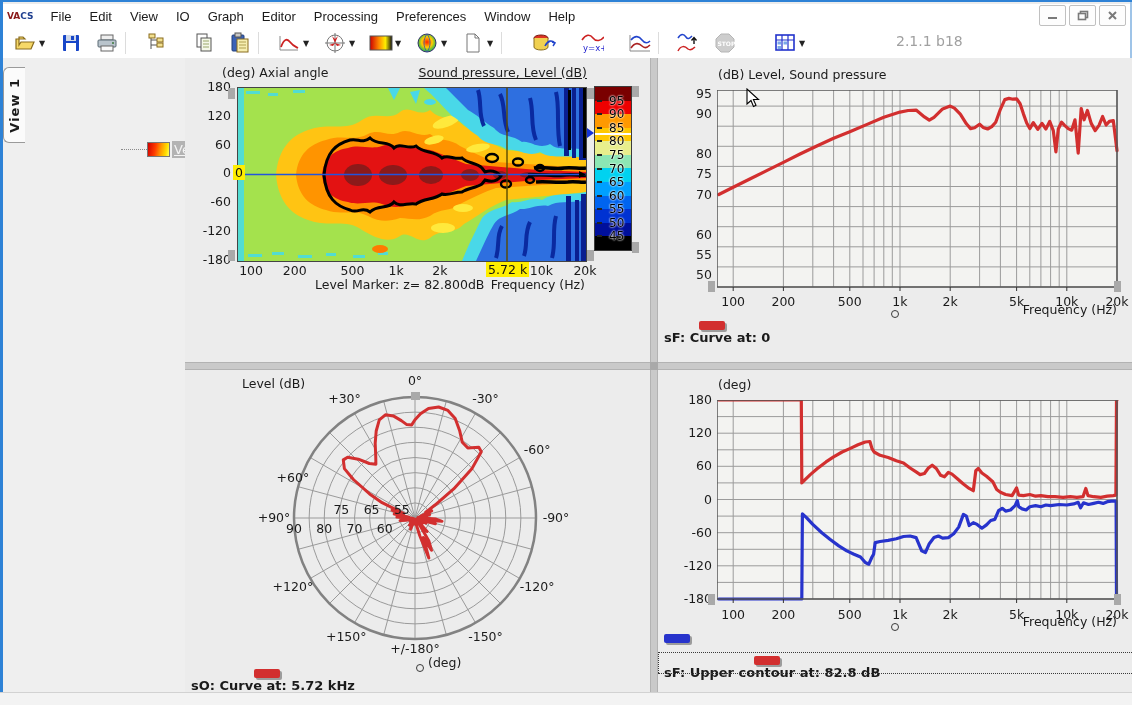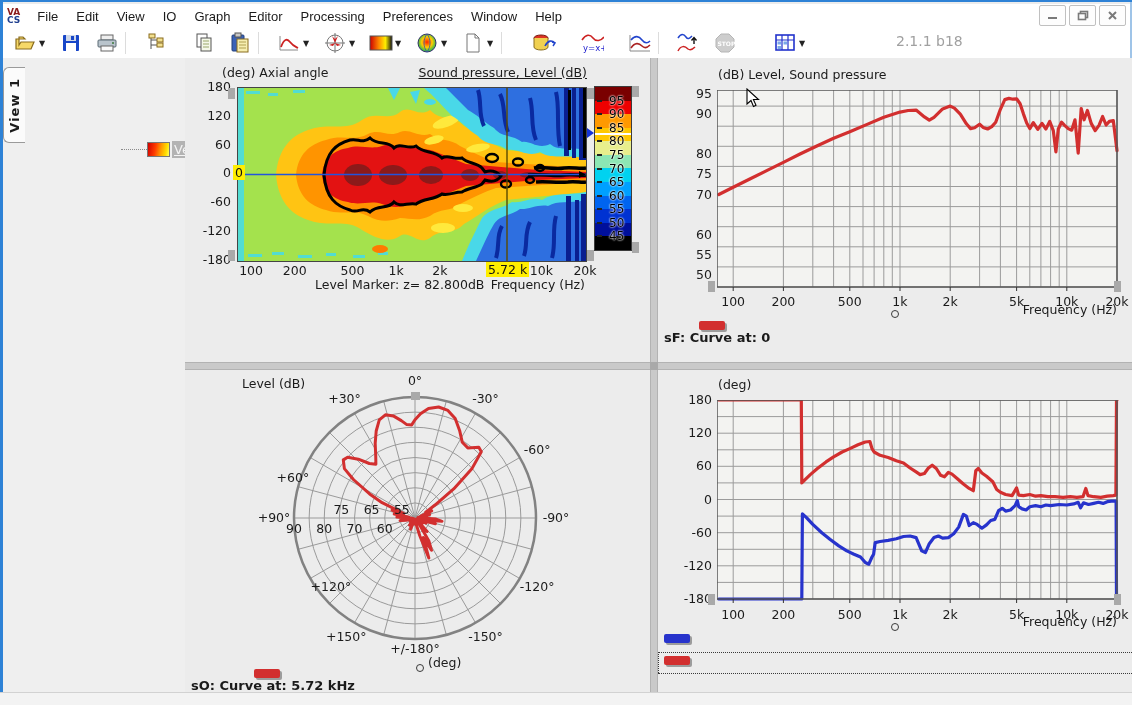--- a/index.html
+++ b/index.html
@@ -6,21 +6,21 @@
   body{width:1132px;height:705px;overflow:hidden;background:#ececec;
        font-family:"DejaVu Sans","Liberation Sans",sans-serif;color:#1b1b1b;}
   .window{position:relative;width:1132px;height:705px;background:#ececec;
           border-top:2px solid #2e82d6;box-sizing:border-box;}
   .edge-left{position:absolute;left:0;top:0;width:3px;height:705px;background:#2e82d6;}
   .edge-right{position:absolute;right:0;top:0;width:2px;height:705px;background:#9fc4e8;}
 
   
   .menubar{position:absolute;left:3px;top:2px;width:1127px;height:24px;background:#ffffff;
            display:flex;align-items:center;font-family:"Liberation Sans",sans-serif;font-size:13px;}
-  .logo{display:flex;flex-direction:column;line-height:8px;font-size:9px;font-weight:bold;
+  .logo{display:flex;line-height:8px;font-size:9px;font-weight:bold;
         margin:0 8px 0 4px;font-family:"DejaVu Sans",sans-serif;}
   .logo .t{color:#8b1a1a;} .logo .b{color:#1f3f8f;}
   .menu-item{padding:3px 9px;cursor:default;}
   .win-controls{position:absolute;right:4px;top:1px;display:flex;gap:3px;}
   .win-btn{width:25px;height:19px;border:1px solid #c0c0c0;background:#fdfdfd;border-radius:2px;
            display:flex;align-items:center;justify-content:center;}
 
   
   .toolbar{position:absolute;left:3px;top:26px;width:1127px;height:30px;background:#ffffff;
            display:flex;align-items:center;}
@@ -585,21 +585,21 @@
         <path d="M230.0,149.5 L229.2,154.0 L229.2,150.9 L225.5,159.2 L228.5,150.6 L224.5,155.2 L228.9,149.1 L225.2,151.7 L226.1,150.3 L228.6,148.6 L221.2,150.3 L215.1,150.6 L227.0,148.3 L217.9,148.4 L220.9,148.0 L211.9,147.1 L224.0,147.3 L209.2,144.0 L215.4,144.1 L207.1,140.1 L218.8,143.5 L197.1,132.7 L184.6,123.9 L168.4,109.5 L159.4,98.6 L158.3,89.9 L162.6,87.3 L173.3,89.2 L184.3,93.5 L190.9,94.2 L190.7,85.1 L190.2,73.2 L191.2,61.0 L194.3,49.9 L200.4,44.8 L208.3,45.9 L216.3,50.6 L221.8,54.6 L226.7,54.9 L230.0,49.7 L235.5,43.8 L243.5,38.4 L253.6,37.0 L262.9,40.4 L270.2,48.4 L274.6,60.4 L277.3,72.3 L282.8,77.9 L293.8,77.2 L296.3,81.7 L287.1,98.4 L268.7,118.9 L250.3,134.8 L240.7,142.3 L246.7,140.9 L235.8,146.1 L244.7,144.6 L233.0,147.5 L242.1,146.9 L236.0,147.9 L251.1,149.1 L257.0,151.3 L241.9,150.3 L250.4,153.8 L235.7,150.1 L241.0,153.1 L232.6,149.5 L237.3,153.3 L231.1,149.0 L242.1,161.5 L233.6,152.9 L244.0,171.3 L246.5,180.3 L238.3,167.5 L243.8,188.0 L234.7,165.5 L231.1,154.0 L230.3,151.0 L230.0,149.5" fill="none" stroke="#d22f2f" stroke-width="3" stroke-linejoin="round"></path>
       </svg>
     <div id="bl-labels">
         <div class="tick" style="left: 208px; width: 44px; top: 3px; text-align: center;">0°</div>
         <div class="tick" style="left: 137.5px; width: 44px; top: 21.3545px; text-align: center;">+30°</div>
         <div class="tick" style="left: 278.5px; width: 44px; top: 21.3545px; text-align: center;">-30°</div>
         <div class="tick" style="left: 85.8904px; width: 44px; top: 71.5px; text-align: center; margin-top: 28px;">+60°</div>
         <div class="tick" style="left: 330.11px; width: 44px; top: 71.5px; text-align: center;">-60°</div>
         <div class="tick" style="left: 67px; width: 44px; top: 140px; text-align: center;">+90°</div>
         <div class="tick" style="left: 349px; width: 44px; top: 140px; text-align: center;">-90°</div>
-        <div class="tick" style="left: 85.8904px; width: 44px; top: 208.5px; text-align: center; margin-left: 38px;">+120°</div>
+        <div class="tick" style="left: 85.8904px; width: 44px; top: 208.5px; text-align: center;">+120°</div>
         <div class="tick" style="left: 330.11px; width: 44px; top: 208.5px; text-align: center;">-120°</div>
         <div class="tick" style="left: 137.5px; width: 44px; top: 258.645px; text-align: right;">+150°</div>
         <div class="tick" style="left: 278.5px; width: 44px; top: 258.645px; text-align: center;">-150°</div>
         <div class="tick" style="left: 146.375px; width: 20px; top: 132px; text-align: center;">75</div>
         <div class="tick" style="left: 176.625px; width: 20px; top: 132px; text-align: center;">65</div>
         <div class="tick" style="left: 206.875px; width: 20px; top: 132px; text-align: center;">55</div>
         <div class="tick" style="left: 99px; width: 20px; top: 151px; text-align: center;">90</div>
         <div class="tick" style="left: 129.25px; width: 20px; top: 151px; text-align: center;">80</div>
         <div class="tick" style="left: 159.5px; width: 20px; top: 151px; text-align: center;">70</div>
         <div class="tick" style="left: 189.75px; width: 20px; top: 151px; text-align: center;">60</div>
@@ -683,19 +683,20 @@
     <div class="axis-label" style="right:15px;top:244px;">Frequency  (Hz)</div>
     <div class="ohandle" style="left:233px;top:253px;"></div>
     <div class="axh" style="left:50px;top:224px;"></div>
     <div class="axh" style="left:456px;top:224px;"></div>
     <div class="legend" style="left:6px;top:264px;">
       <div class="swatch" id="lower-swatch" style="background: rgb(39, 51, 204);"></div>
     </div>
     <div class="dotline" style="left:0;top:282px;width:474px;"></div>
     <div class="legend" style="left:6px;top:286px;">
       <div class="swatch" id="upper-swatch" style="background: rgb(210, 47, 47);"></div>
+      <span>sF: Upper contour at: 82.8 dB</span>
     </div>
     <div class="dotline" style="left:0;top:303px;width:474px;"></div>
     <div class="dotv" style="left:0;top:282px;height:21px;"></div>
   </div>
 
   <div class="statusbar"></div>
 </div>
 
 </body></html>

